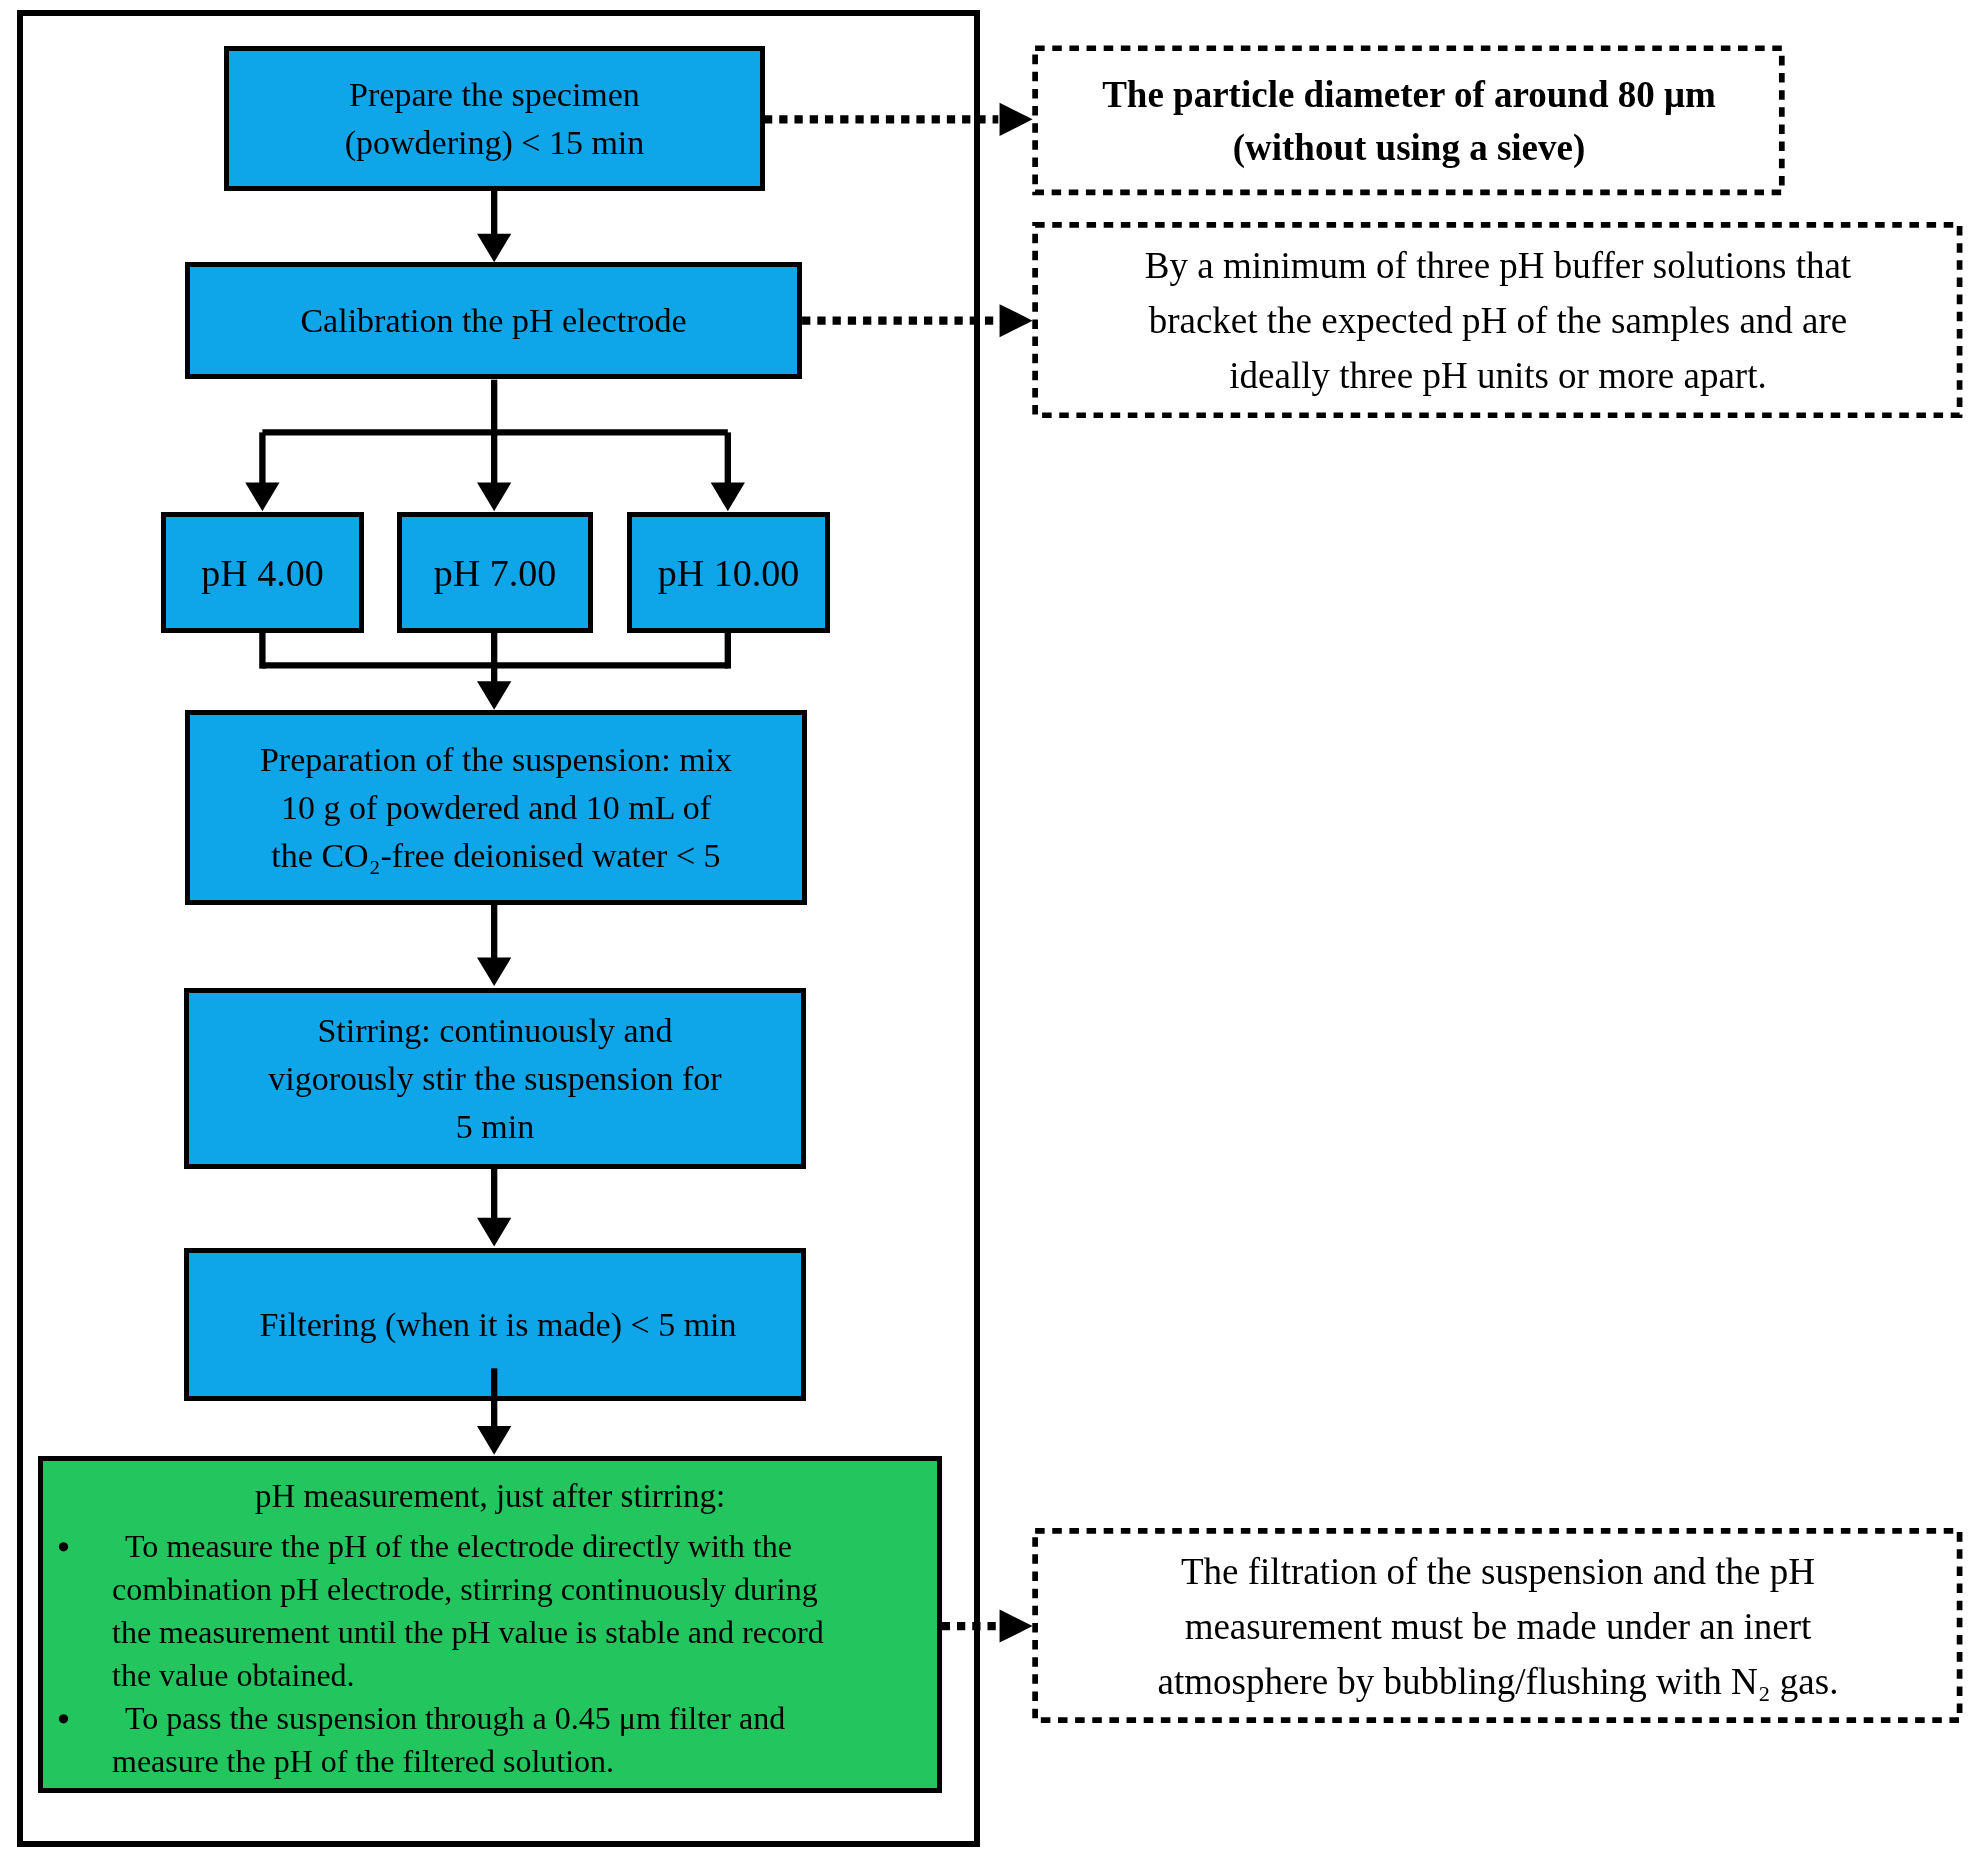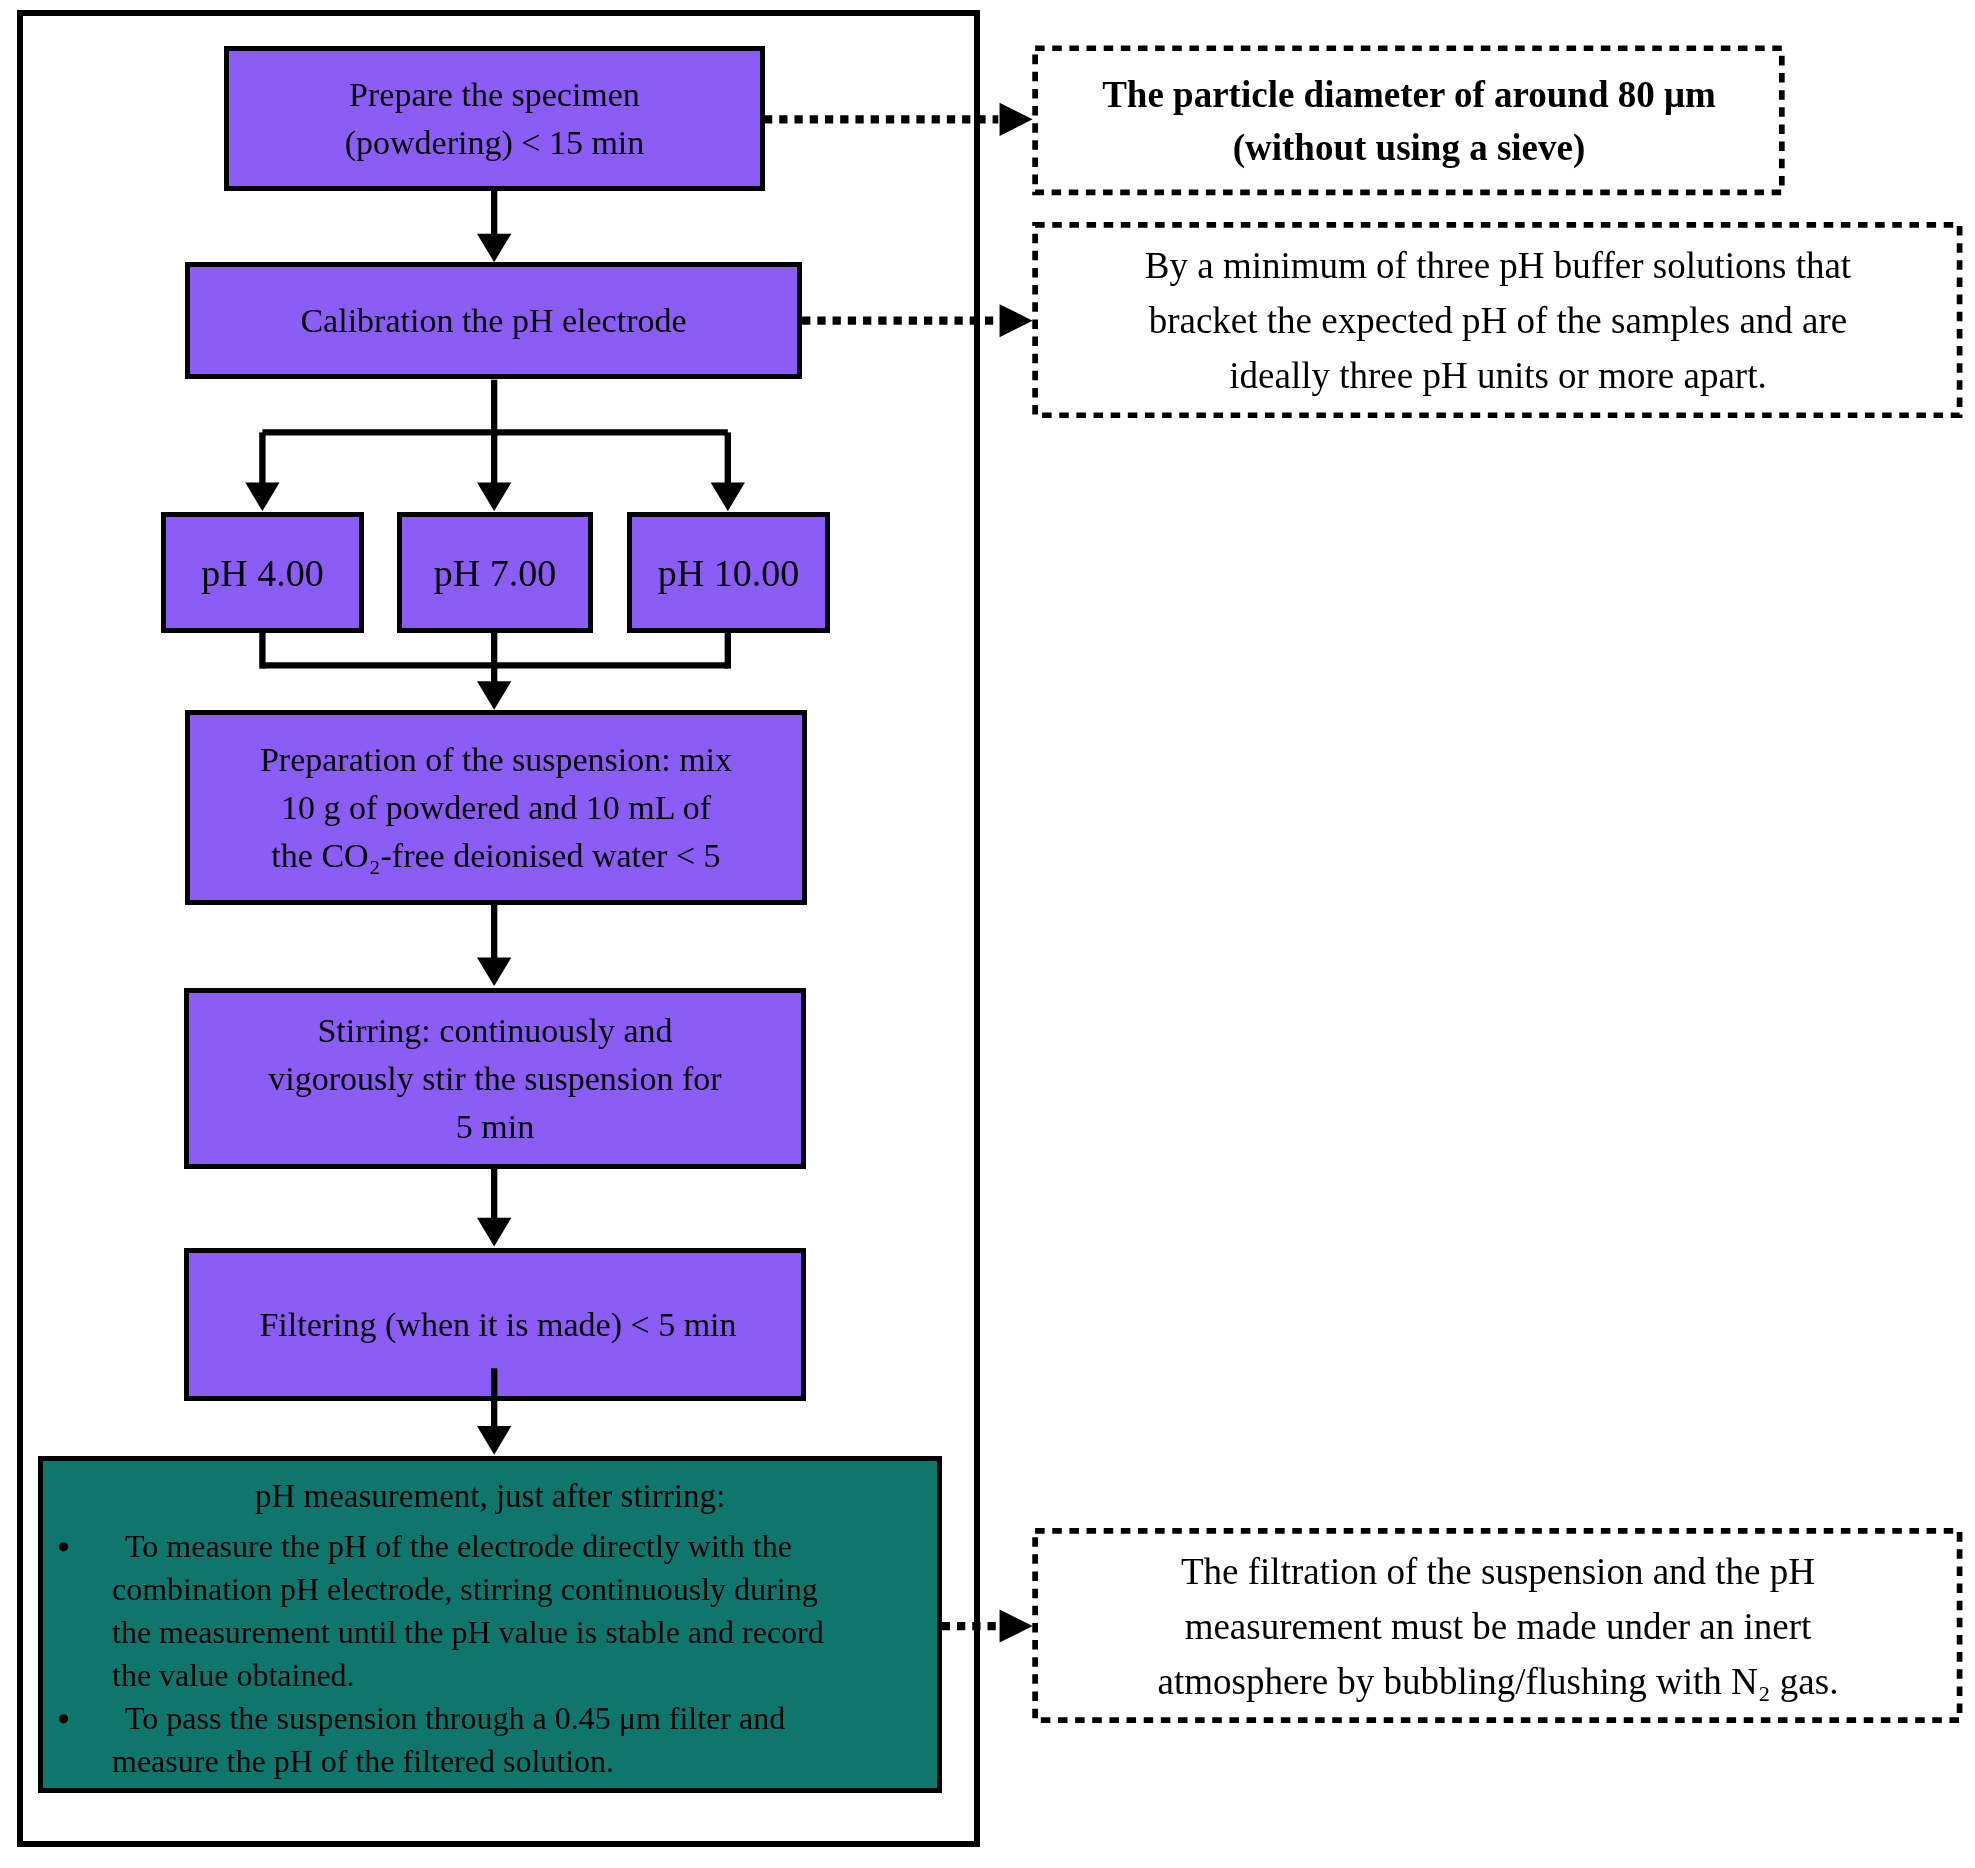--- a/index.html
+++ b/index.html
@@ -4,39 +4,39 @@
 <style>
   html,body{margin:0;padding:0;background:#ffffff;}
   body{
     width:1975px;height:1868px;position:relative;
     font-family:"Liberation Serif","DejaVu Serif",serif;
     color:#000;
   }
   .stage{position:absolute;inset:0;}
   
   .fbox{
-    position:absolute;box-sizing:border-box;border:5.1px solid #000;background:#8b5cf6;
+    position:absolute;box-sizing:border-box;border:5.1px solid #000;background:#0ea5e9;
     display:flex;flex-direction:column;justify-content:center;align-items:center;
     text-align:center;z-index:1;
   }
   .fbox .ln{line-height:48px;font-size:34px;white-space:nowrap;}
   .phbox .ln{font-size:38px;}
   .outer{
     position:absolute;box-sizing:border-box;border:6.4px solid #000;background:#fff;z-index:0;
   }
   
   .note{
     position:absolute;box-sizing:border-box;display:flex;flex-direction:column;
     justify-content:center;align-items:center;text-align:center;z-index:1;
   }
   .note .ln{line-height:55px;font-size:37px;white-space:nowrap;}
   .note-particle .ln{line-height:53px;font-weight:bold;}
   
   .measure{
-    position:absolute;box-sizing:border-box;border:5.1px solid #000;background:#0f766e;z-index:1;
+    position:absolute;box-sizing:border-box;border:5.1px solid #000;background:#22c55e;z-index:1;
   }
   .measure .title{
     margin-top:14px;line-height:42px;font-size:33px;text-align:center;white-space:nowrap;
   }
   .bullets{margin-top:7.6px;}
   .bullet-item{position:relative;padding-left:53px;}
   .bullet-marker{
     position:absolute;left:14px;top:0;font-size:21.6px;line-height:43px;
   }
   .bullet-item .ln{line-height:43px;font-size:32px;text-align:left;white-space:nowrap;margin-left:16px;}

